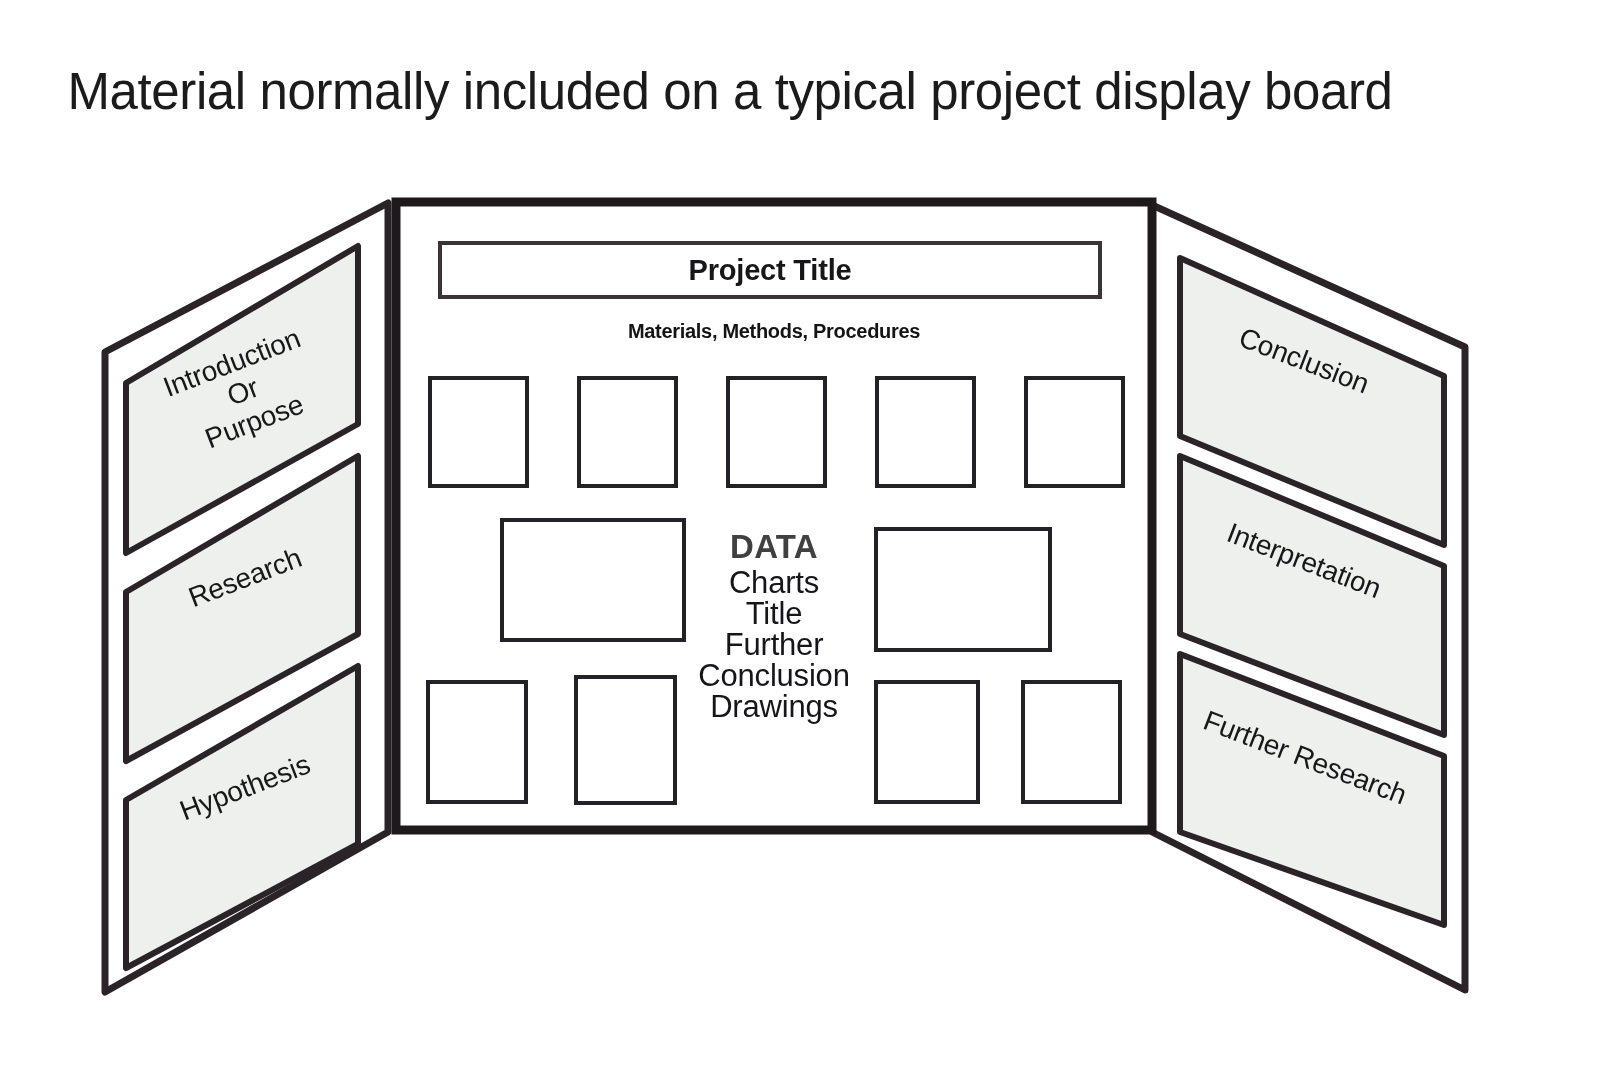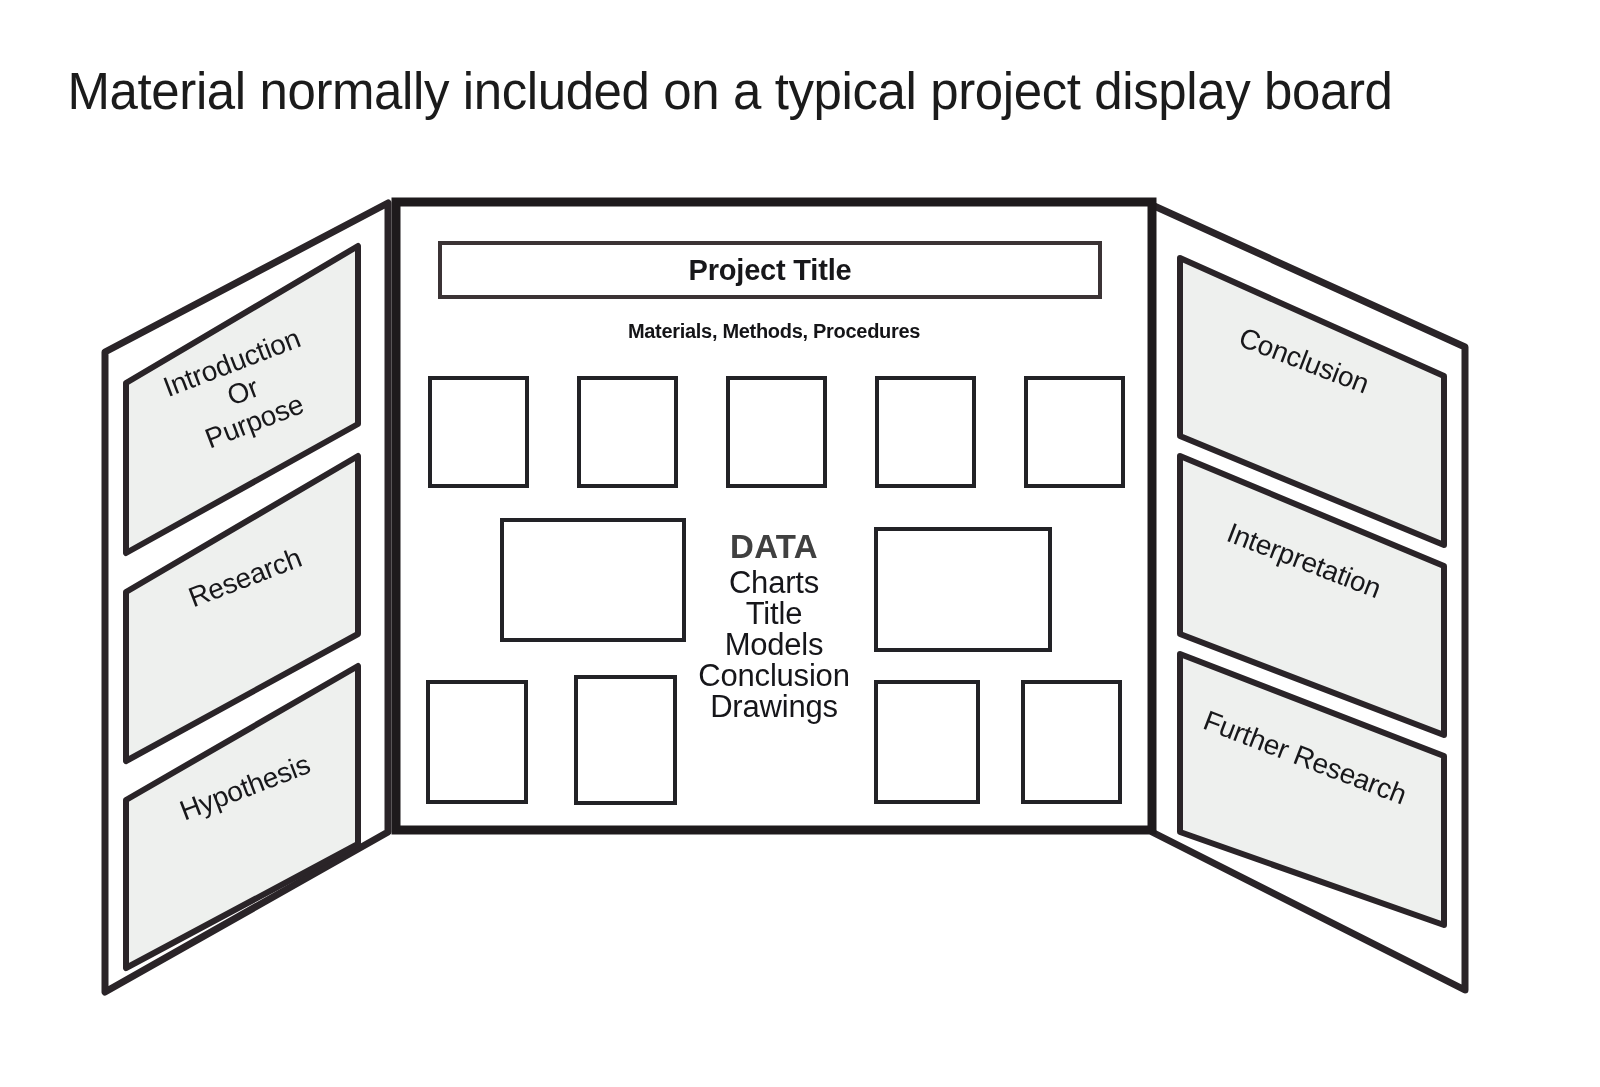--- a/index.html
+++ b/index.html
@@ -215,19 +215,19 @@
 
     <div class="img-box" style="left:30px;  top:478px; width:102px; height:124px;"></div>
     <div class="img-box" style="left:178px; top:473px; width:103px; height:130px;"></div>
     <div class="img-box" style="left:478px; top:478px; width:106px; height:124px;"></div>
     <div class="img-box" style="left:625px; top:478px; width:101px; height:124px;"></div>
 
     <div class="data-list">
       <span class="data-title">DATA</span>
       <span class="data-item">Charts</span>
       <span class="data-item">Title</span>
-      <span class="data-item">Models</span>
+      <span class="data-item">Further</span>
       <span class="data-item">Conclusion</span>
       <span class="data-item">Drawings</span>
     </div>
 
   </div>
 </div>
 
 </body></html>

